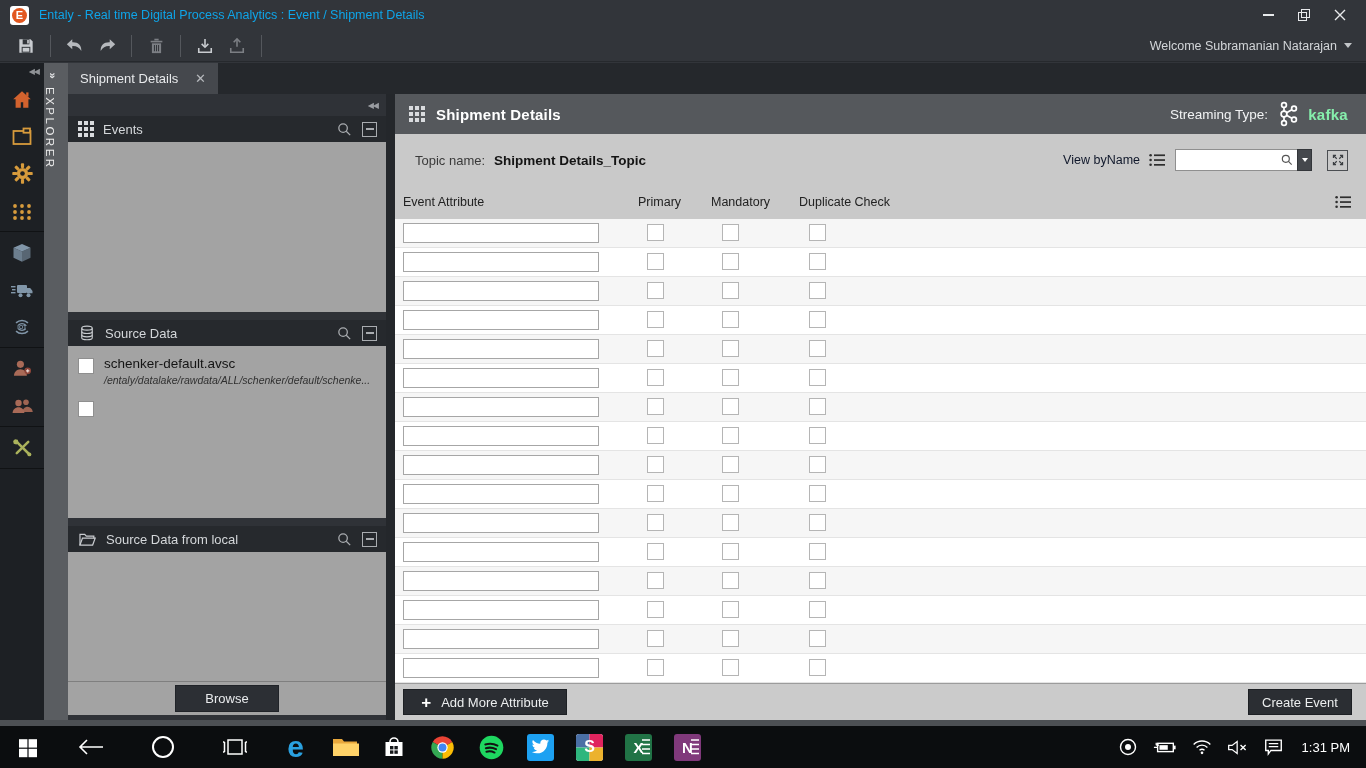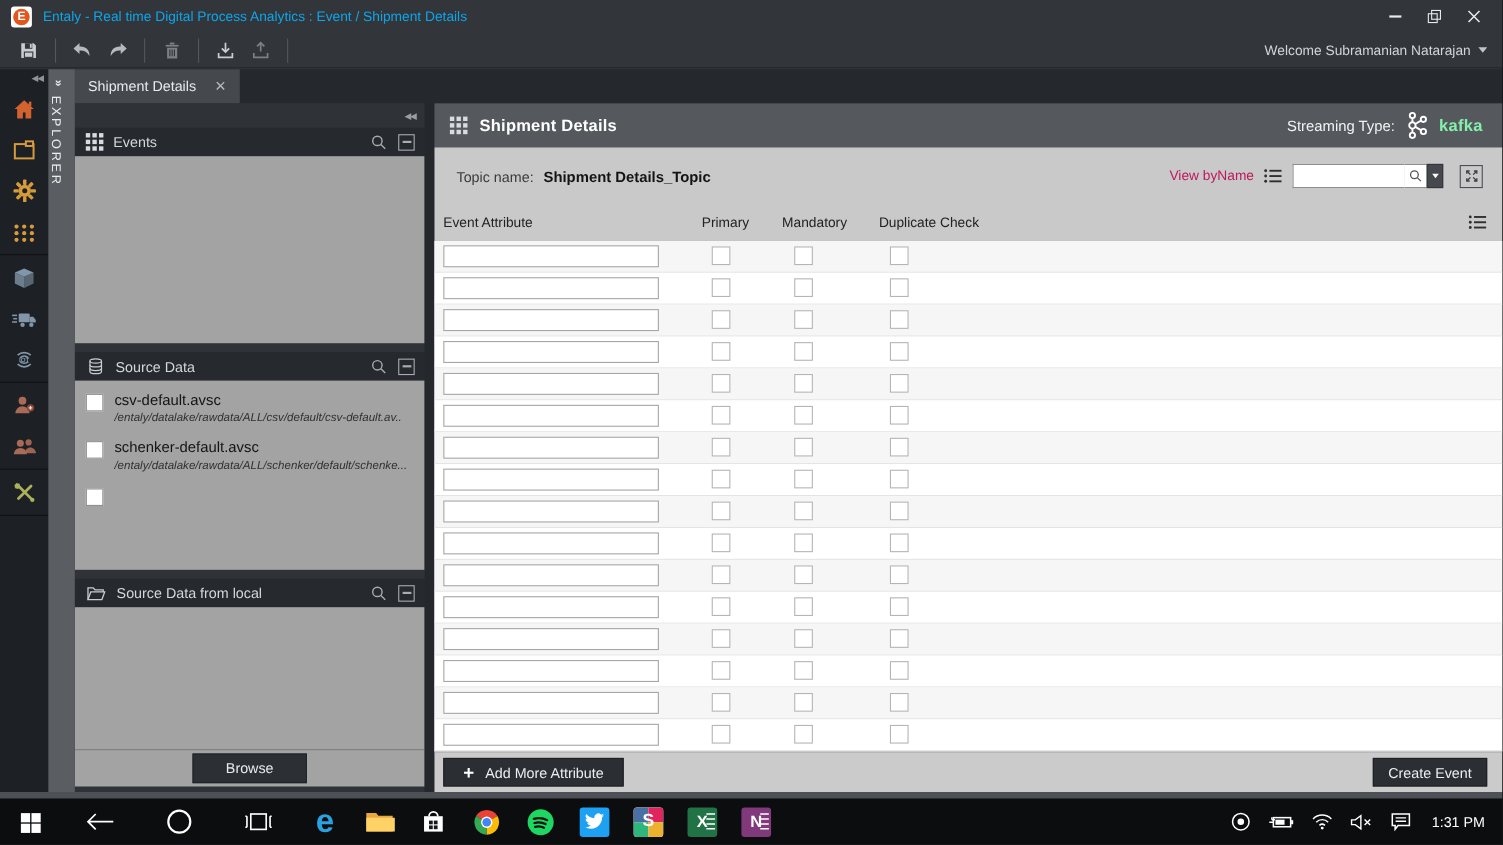--- a/index.html
+++ b/index.html
@@ -73,21 +73,21 @@
   .main-header { height:40px; background:#55585c; display:flex; align-items:center; padding:0 18px 0 14px; gap:11px; }
   .main-title { color:#fff; font-size:15px; font-weight:600; letter-spacing:.2px; }
   .streaming { margin-left:auto; display:flex; align-items:center; gap:9px; color:#f2f3f4; font-size:13.5px; }
   .kafka-word { color:#86efac; font-size:15px; font-weight:bold; letter-spacing:.3px; }
 
   .main-toolbar { background:#c9c9c9; }
   .topic-row { height:52px; display:flex; align-items:center; padding:0 18px 0 20px; }
   .topic-label { color:#3a3a3a; font-size:13px; }
   .topic-value { color:#141414; font-size:13.5px; font-weight:bold; margin-left:9px; }
   .viewby { margin-left:auto; display:flex; align-items:center; gap:9px; }
-  .viewby-label { color:#be185d; font-size:12.5px; }
+  .viewby-label { color:#0f172a; font-size:12.5px; }
   .search-wrap { display:flex; align-items:center; }
   .search-input { width:102px; height:22px; border:1px solid #8f8f8f; border-right:none; background:#fff; padding:0 4px; font-size:12px; outline:none; }
   .search-mag { width:20px; height:22px; background:#fff; border:1px solid #8f8f8f; border-left:none; border-right:none; display:flex; align-items:center; justify-content:center; }
   .search-drop { width:15px; height:22px; background:#45484d; border:1px solid #33363a; display:flex; align-items:center; justify-content:center; }
   .search-drop .caret-down { border-top-color:#fff; border-left-width:3.5px; border-right-width:3.5px; border-top-width:4.5px; }
   .expand-btn { width:21px; height:21px; border:1.5px solid #4b4e52; display:flex; align-items:center; justify-content:center; margin-left:6px; }
 
   .cols-row { height:33px; position:relative; font-size:12.5px; color:#222; }
   .col-label { position:absolute; top:9px; }
   .col-attr { left:8px; }
@@ -386,27 +386,20 @@
                 </svg>
               <span class="epanel-title">Source Data</span>
               <span class="epanel-spacer"></span>
               <svg width="17" height="17" viewBox="0 0 24 24">
                   <circle cx="10" cy="10" r="6" fill="none" stroke="#a9acb0" stroke-width="1.8"></circle>
                   <path d="M14.5 14.5 20 20" stroke="#a9acb0" stroke-width="1.8"></path>
                 </svg>
               <div class="minus-box"></div>
             </div>
             <div class="epanel-body source-body">
-  <div class="file-item">
-    <input type="checkbox" class="file-check" style="">
-    <div>
-      <div class="file-name">csv-default.avsc</div>
-      <div class="file-path">/entaly/datalake/rawdata/ALL/csv/default/csv-default.av..</div>
-    </div>
-  </div>
 
   <div class="file-item">
     <input type="checkbox" class="file-check" style="">
     <div>
       <div class="file-name">schenker-default.avsc</div>
       <div class="file-path">/entaly/datalake/rawdata/ALL/schenker/default/schenke...</div>
     </div>
   </div>
 
   <div class="file-item">

